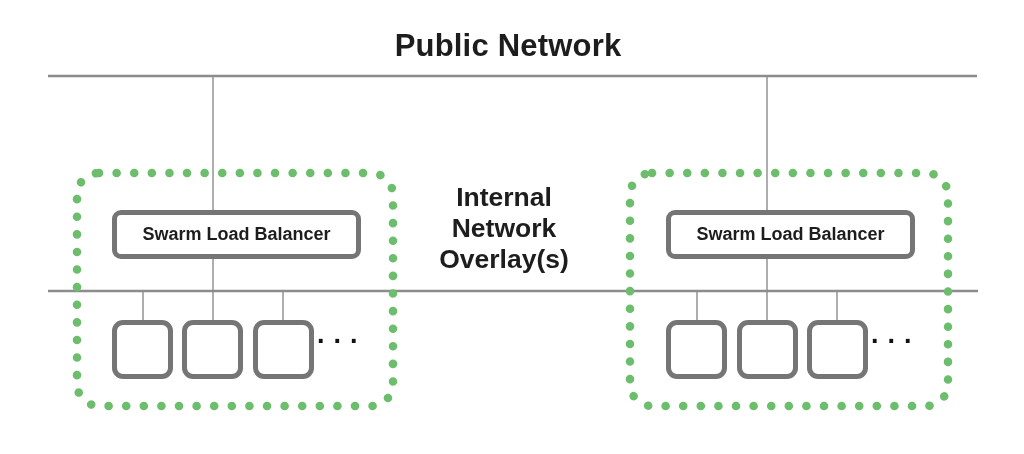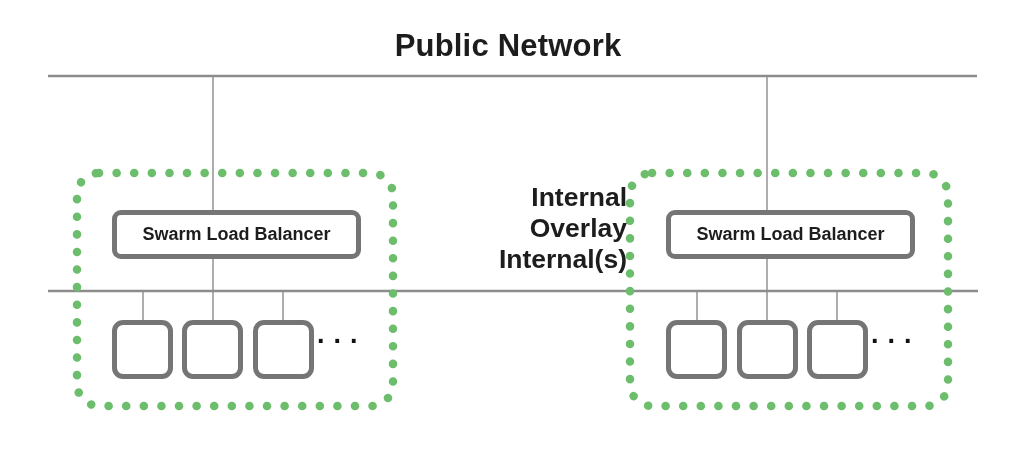--- a/index.html
+++ b/index.html
@@ -44,24 +44,24 @@
     width: 300px;
     text-align: center;
     font-size: 31px;
     font-weight: 700;
     letter-spacing: 0.2px;
     color: var(--text-color, #1d1d1d);
     white-space: nowrap;
   }
   .overlay-label {
     position: absolute;
-    left: 407px;
+    left: 394px;
     top: 182px;
     width: 220px;
-    text-align: right;
+    text-align: center;
     font-size: 26.5px;
     font-weight: 700;
     line-height: 31px;
     color: var(--text-color, #1d1d1d);
   }
   .overlay-label span {
     display: block;
   }
   .balancer {
     position: absolute;
@@ -125,22 +125,22 @@
     <line class="trunk" x1="837" y1="292" x2="837" y2="323"></line>
 
     <rect class="overlay-rect" x="77" y="173" width="316" height="233" rx="22"></rect>
     <rect class="overlay-rect" x="630" y="173" width="318" height="233" rx="22"></rect>
   </svg>
 
   <div class="title">Public Network</div>
 
   <div class="overlay-label">
     <span>Internal</span>
-    <span>Overlay</span>
-    <span>Internal(s)</span>
+    <span>Network</span>
+    <span>Overlay(s)</span>
   </div>
 
   <div class="balancer left">Swarm Load Balancer</div>
   <div class="balancer right">Swarm Load Balancer</div>
 
   <div class="task" style="left:112px"></div>
   <div class="task" style="left:182px"></div>
   <div class="task" style="left:253px"></div>
   <div class="ellipsis left">...</div>
 

